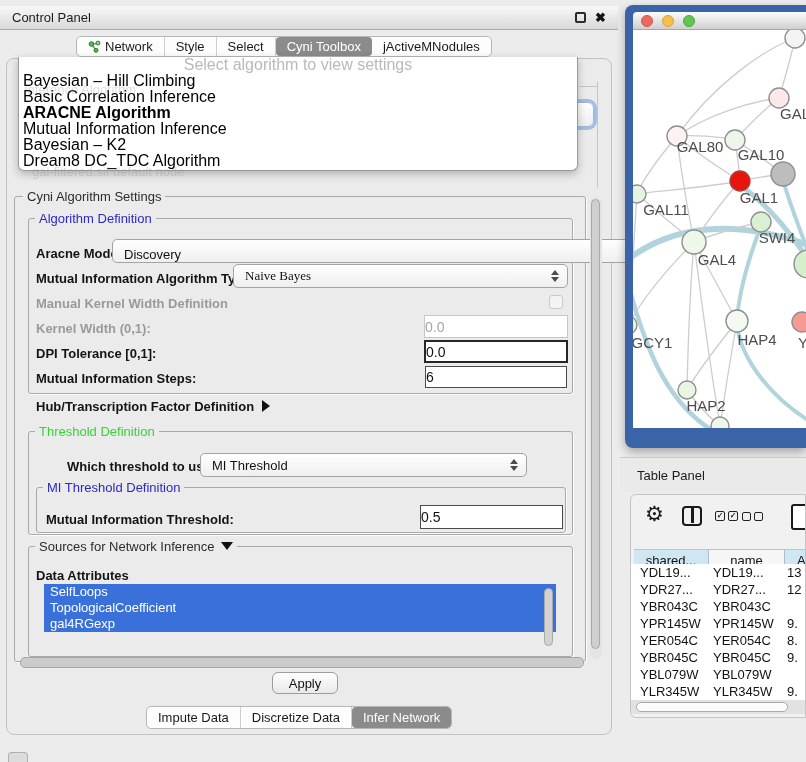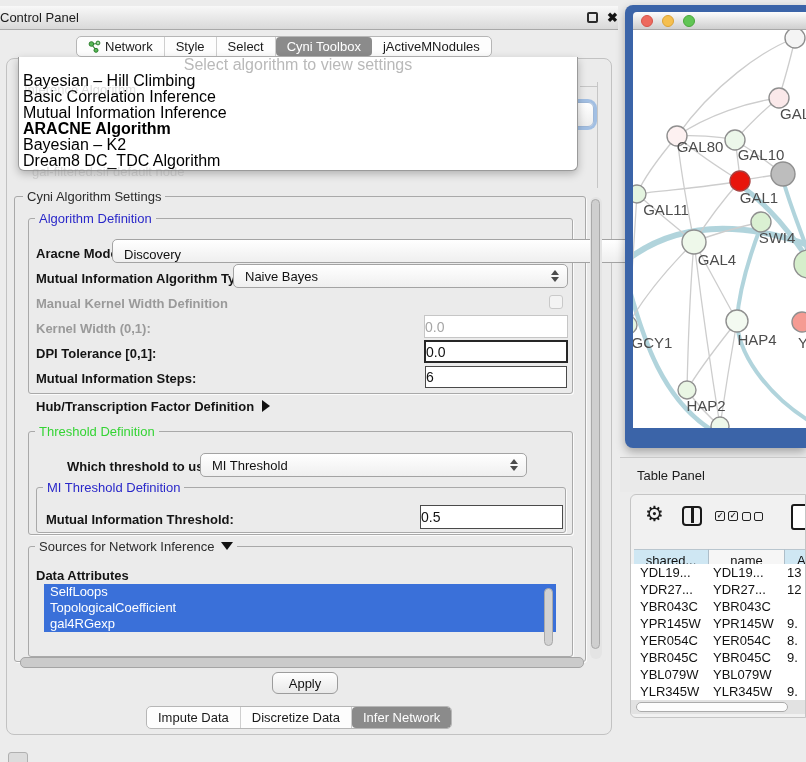--- a/index.html
+++ b/index.html
@@ -3,21 +3,21 @@
 <meta charset="utf-8">
 <style>
   * { margin:0; padding:0; box-sizing:border-box; }
   html,body { width:806px; height:762px; }
   body { font-family:"Liberation Sans", sans-serif; background:#ececec; position:relative; overflow:hidden; }
   .abs { position:absolute; }
 
   
   .cp-titlebar { left:0; top:6px; width:618px; height:24px;
     background:linear-gradient(#f8f8f8,#d9d9d9); border-bottom:1px solid #a9a9a9;
-    display:flex; align-items:center; padding:0 0; }
+    display:flex; align-items:center; padding:0 12px; }
   .cp-title { font-size:13px; color:#1c1c1c; }
   .tb-icons { margin-left:auto; display:flex; align-items:center; gap:9px; }
   .float-ic { width:11px; height:11px; border:2px solid #2b2b2b; border-radius:2px; }
   .close-ic { font-size:13px; font-weight:bold; color:#141414; line-height:11px; }
 
   .tabbar { display:flex; align-items:stretch; background:#fdfdfd; border:1px solid #b6b6b6;
     border-radius:5px; height:21px; overflow:hidden; }
   .tab { display:flex; align-items:center; gap:4px; padding:0 11px; font-size:13px; color:#1a1a1a;
     border-right:1px solid #cfcfcf; background:transparent; }
   .tab:last-child { border-right:none; }
@@ -145,22 +145,22 @@
   <div class="abs cp-body"></div>
 
   <div class="abs stub-combo"></div>
   <div class="abs hairline" style="left:597px;top:82px;width:1px;height:106px;"></div>
   <div class="abs hairline" style="left:580px;top:86px;width:17px;height:1px;"></div>
 
   <div class="abs dd">
     <div class="dd-ph">Select algorithm to view settings</div>
     <div class="dd-it">Bayesian – Hill Climbing</div>
     <div class="dd-it">Basic Correlation Inference</div>
+    <div class="dd-it bold">ARACNE Algorithm</div>
     <div class="dd-it">Mutual Information Inference</div>
-    <div class="dd-it bold">ARACNE Algorithm</div>
     <div class="dd-it">Bayesian – K2</div>
     <div class="dd-it">Dream8 DC_TDC Algorithm</div>
   </div>
   <span class="abs ghost" style="left:24px;top:82px;">Inference Algorithm</span>
   <span class="abs ghost" style="left:32px;top:164px;z-index:31;">gal-filtered.sif default node</span>
 
   <div class="group" style="left:14px;top:196px;width:572px;height:466px;">
     <span class="glabel" style="left:8px;">Cyni Algorithm Settings</span>
   </div>
 
@@ -169,21 +169,21 @@
   </div>
   <span class="abs flabel" style="left:36px;top:246px;">Aracne Mode:</span>
   <div class="combo" style="left:112px;top:239px;width:544px;height:24px;align-items:flex-end;">
     <span>Discovery</span>
     <span class="spin">
         <span class="u"></span>
         <span class="d"></span>
       </span>
   </div>
   <span class="abs flabel" style="left:36px;top:271px;">Mutual Information Algorithm Type:</span>
-  <div class="combo" style="left:233px;top:264px;width:335px;height:24px;">
+  <div class="combo" style="left:233px;top:264px;width:335px;height:24px;font-family:Liberation Serif, serif;">
     <span>Naive Bayes</span>
     <span class="spin">
         <span class="u"></span>
         <span class="d"></span>
       </span>
   </div>
   <span class="abs flabel dis" style="left:36px;top:296px;">Manual Kernel Width Definition</span>
   <span class="chk" style="left:549px;top:295px;"></span>
   <span class="abs flabel dis" style="left:36px;top:321px;">Kernel Width (0,1):</span>
   <div class="field f-dis" style="left:424px;top:315px;width:144px;height:23px;">

